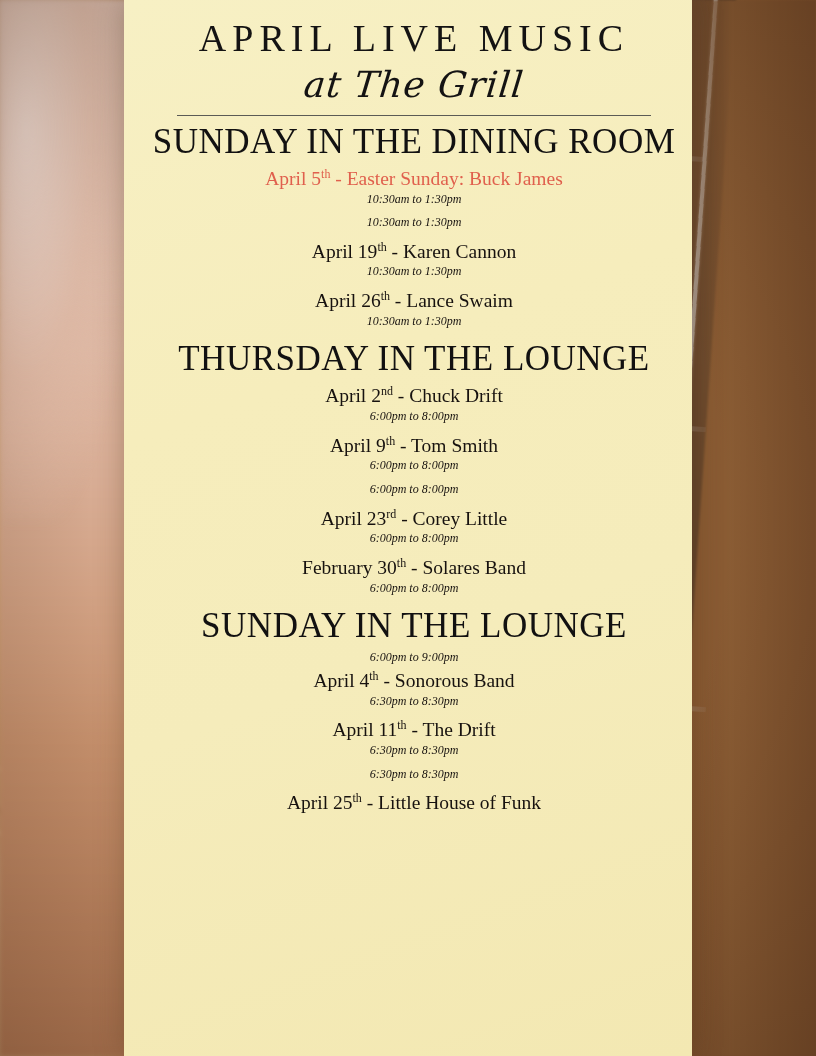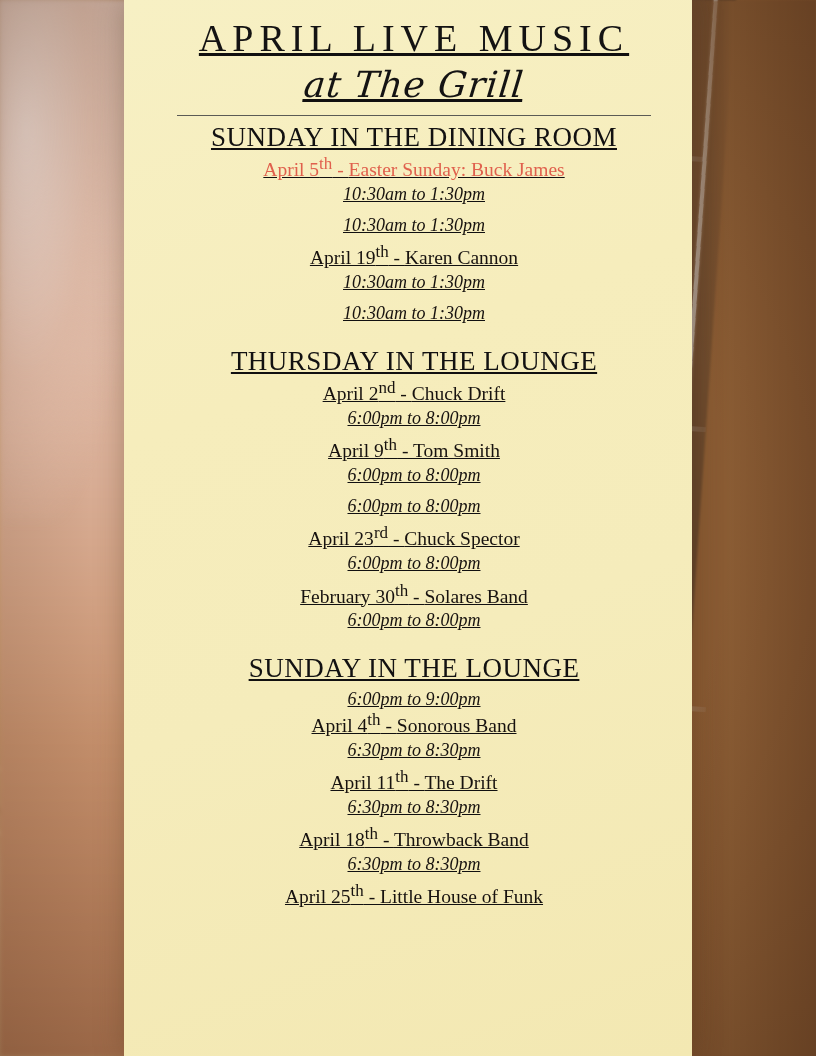--- a/index.html
+++ b/index.html
@@ -105,21 +105,20 @@
     box-shadow: 0 0 26px rgba(90, 58, 28, 0.38);
     overflow: hidden;
   }
   .card-inner {
     position: absolute;
     inset: 0;
     padding: 10px 10px 0 22px;
     box-sizing: border-box;
     text-align: center;
     color: #111010;
-    text-decoration: underline;
   }
 
   .title-main {
     font-family: "Liberation Serif", serif;
     font-size: 38px;
     letter-spacing: 6px;
     font-weight: 400;
     margin: 8px 0 0 0;
     line-height: 1.1;
     color: #141313;
@@ -135,43 +134,43 @@
     transform: skewX(-6deg);
   }
   .divider {
     width: 474px;
     height: 1px;
     background: #5b5b55;
     margin: 10px auto 6px auto;
   }
 
   .section-title {
-    font-size: 27px;
+    font-size: 35px;
     letter-spacing: 0.5px;
     font-weight: 400;
     margin: 10px 0 4px 0;
     color: #121111;
     white-space: nowrap;
   }
   .section-title.tight { margin-top: 6px; }
-  .section-title.gap   { margin-top: 20px; }
+  .section-title.gap   { }
 
   .entry { margin: 0 0 2px 0; }
   .entry-line {
     font-size: 19.5px;
     line-height: 1.32;
     color: #17120f;
   }
   .entry-line sup {
-    font-size: 17px;
+    font-size: 12px;
     vertical-align: super;
     line-height: 0;
   }
   .entry-time {
-    font-size: 18px;
+    font-size: 12px;
     font-style: italic;
     line-height: 1.3;
     color: #17120f;
   }
   .highlight { color: #e0604d; }
   .entry + .entry { margin-top: 8px; }
   .group { margin-top: 2px; }
 </style>
 </head>
 <body>
@@ -212,38 +211,39 @@
               <div class="entry-time">10:30am to 1:30pm</div>
             </div>
             <div class="entry">
               <div class="entry-time">10:30am to 1:30pm</div>
             </div>
             <div class="entry">
               <div class="entry-line"><span>April 19</span><sup>th</sup><span> - </span><span>Karen Cannon</span></div>
               <div class="entry-time">10:30am to 1:30pm</div>
             </div>
             <div class="entry">
+              <div class="entry-line"><span>April 26</span><sup>th</sup><span> - </span><span>Lance Swaim</span></div>
               <div class="entry-time">10:30am to 1:30pm</div>
             </div>
           </div>
           <div class="section-title gap">THURSDAY IN THE LOUNGE</div>
           <div class="group">
             <div class="entry">
               <div class="entry-line"><span>April 2</span><sup>nd</sup><span> - </span><span>Chuck Drift</span></div>
               <div class="entry-time">6:00pm to 8:00pm</div>
             </div>
             <div class="entry">
               <div class="entry-line"><span>April 9</span><sup>th</sup><span> - </span><span>Tom Smith</span></div>
               <div class="entry-time">6:00pm to 8:00pm</div>
             </div>
             <div class="entry">
               <div class="entry-time">6:00pm to 8:00pm</div>
             </div>
             <div class="entry">
-              <div class="entry-line"><span>April 23</span><sup>rd</sup><span> - </span><span>Chuck Spector</span></div>
+              <div class="entry-line"><span>April 23</span><sup>rd</sup><span> - </span><span>Corey Little</span></div>
               <div class="entry-time">6:00pm to 8:00pm</div>
             </div>
             <div class="entry">
               <div class="entry-line"><span>February 30</span><sup>th</sup><span> - </span><span>Solares Band</span></div>
               <div class="entry-time">6:00pm to 8:00pm</div>
             </div>
           </div>
           <div class="section-title gap">SUNDAY IN THE LOUNGE</div>
           <div class="group">
             <div class="entry">
@@ -253,21 +253,20 @@
           <div class="group">
             <div class="entry">
               <div class="entry-line"><span>April 4</span><sup>th</sup><span> - </span><span>Sonorous Band</span></div>
               <div class="entry-time">6:30pm to 8:30pm</div>
             </div>
             <div class="entry">
               <div class="entry-line"><span>April 11</span><sup>th</sup><span> - </span><span>The Drift</span></div>
               <div class="entry-time">6:30pm to 8:30pm</div>
             </div>
             <div class="entry">
-              <div class="entry-line"><span>April 18</span><sup>th</sup><span> - </span><span>Throwback Band</span></div>
               <div class="entry-time">6:30pm to 8:30pm</div>
             </div>
             <div class="entry">
               <div class="entry-line"><span>April 25</span><sup>th</sup><span> - </span><span>Little House of Funk</span></div>
             </div>
           </div>
         </div>
 
     </div>
   </div>

